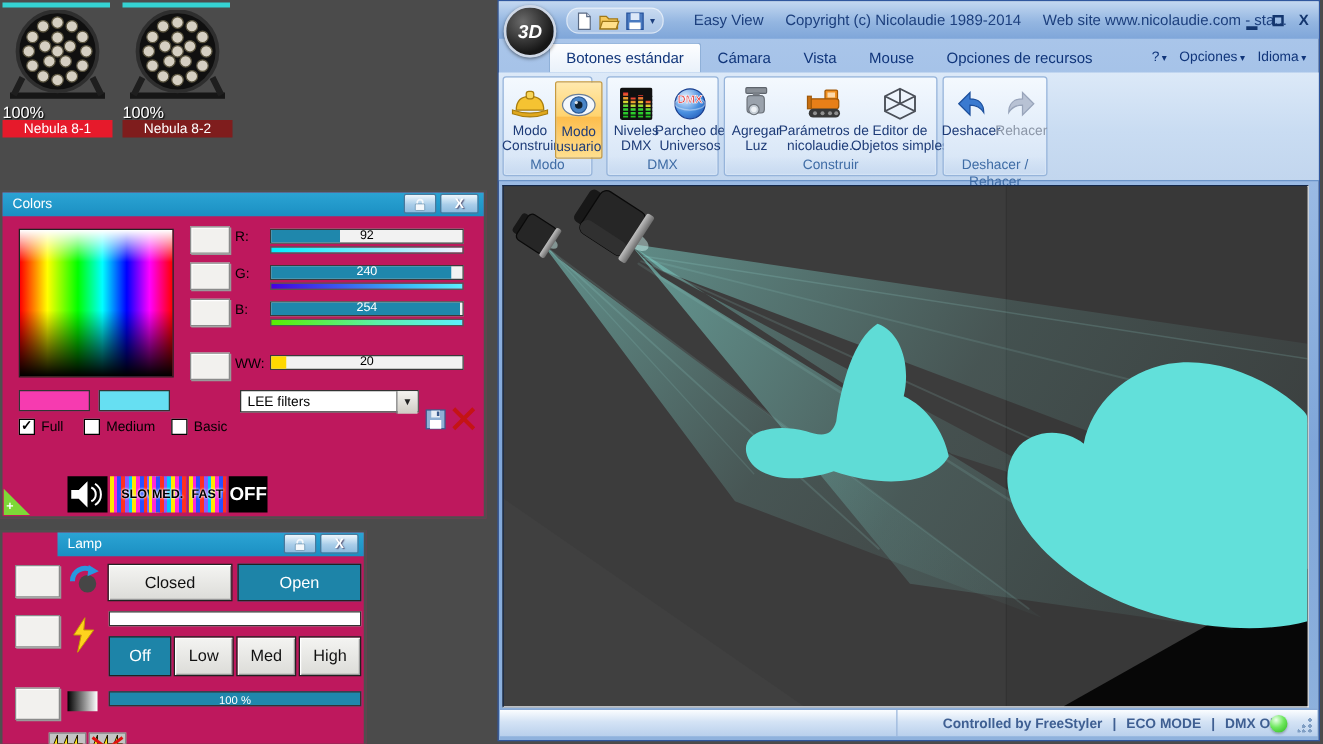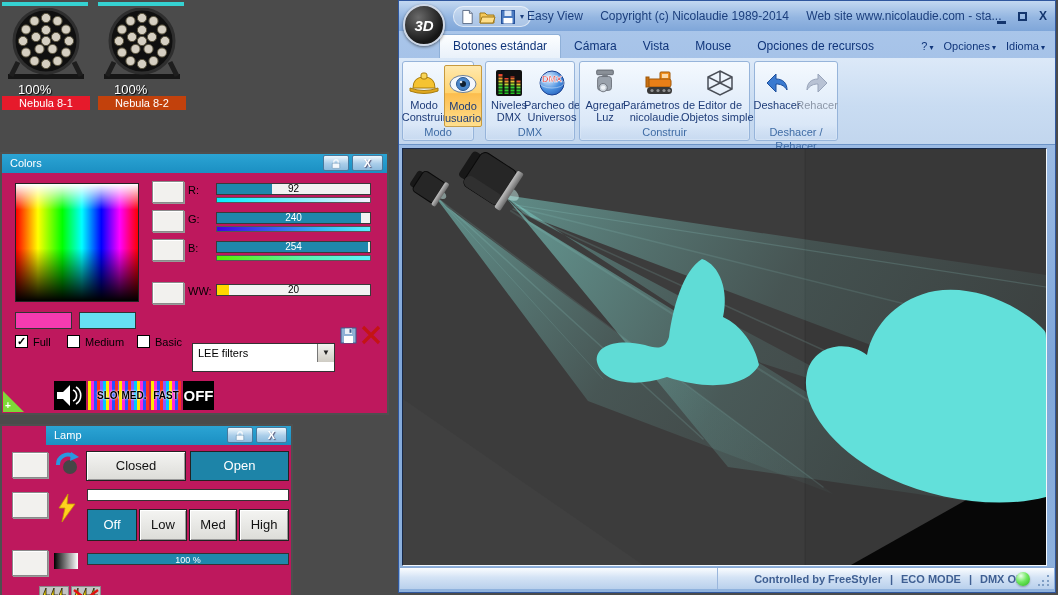--- a/index.html
+++ b/index.html
@@ -4,21 +4,21 @@
 <style>
   html,body{margin:0;padding:0;}
   body{width:1058px;height:595px;overflow:hidden;background:#4b4b4b;
        font-family:"Liberation Sans", sans-serif; position:relative;}
   *{box-sizing:border-box;}
 
   
   .tile{position:absolute;top:2px;width:88px;height:108px;}
   .tile-bar{position:absolute;top:0;left:0;width:86px;height:4px;background:#35d1d1;}
   .tile svg{position:absolute;top:6px;left:2px;}
-  .tile-pct{position:absolute;top:80px;left:16px;color:#fff;font-size:13px;text-shadow:1px 1px 1px #000;}
+  .tile-pct{position:absolute;top:80px;left:0;color:#fff;font-size:13px;text-shadow:1px 1px 1px #000;}
   .tile-name{position:absolute;top:94px;left:0;width:100%;height:14px;color:#fff;font-size:11px;
              text-align:center;line-height:14px;}
 
   
   .panel{position:absolute;background:#be185d;border:2px solid #4f4f4f;margin-top:32px;}
   .titlebar{position:relative;height:19px;background:linear-gradient(#2ba4d4,#1b8fc2);
             color:#fff;font-size:11px;line-height:19px;padding-left:8px;}
   .tb-btn{position:absolute;top:1px;height:16px;border:1px solid #49799c;border-radius:2px;
           background:linear-gradient(#eef7fd,#a9cde9 55%,#8dbbde);text-align:center;}
   .tb-lock{right:38px;width:26px;}
@@ -39,21 +39,21 @@
   .sl-label{position:absolute;left:186px;width:26px;font-size:11px;color:#000;}
   .slider{position:absolute;left:214px;width:155px;height:12px;background:#f2f2f2;border:1px solid #3a3a3a;}
   .slider .fill{position:absolute;left:0;top:0;bottom:0;background:#1f87ac;}
   .slider .val{position:absolute;left:0;right:0;top:0;bottom:0;font-size:10px;line-height:10px;text-align:center;}
   .strip{position:absolute;left:214px;width:155px;height:6px;border:1px solid #555;}
   .swatch{position:absolute;top:158px;height:17px;width:57px;border:1px solid #333;}
   .cb-row{position:absolute;top:181px;font-size:11px;}
   .cb-box{position:absolute;top:0;width:13px;height:13px;background:#fff;border:1.5px solid #000;
           font-size:11px;font-weight:bold;line-height:11px;text-align:center;}
   .cb-lab{position:absolute;top:1px;}
-  .dd{position:absolute;left:190px;top:189px;width:143px;height:29px;background:#fff;border:1px solid #333;
+  .dd{position:absolute;left:190px;top:158px;width:143px;height:18px;background:#fff;border:1px solid #333;
       font-size:11px;line-height:18px;padding-left:5px;}
   .dd-btn{position:absolute;right:0;top:0;width:17px;height:18px;background:linear-gradient(#f4f3f0,#cfccc4);
           border-left:1px solid #777;text-align:center;font-size:8px;line-height:18px;color:#222;}
   .icon-save{position:absolute;left:338px;top:173px;}
   .icon-redx{position:absolute;left:358px;top:170px;}
   .spd{position:absolute;top:227px;height:29px;}
   .spd-rain{background:repeating-linear-gradient(90deg,#ffe800 0 3px,#ff2ad4 3px 6px,#2a50ff 6px 9px,
              #ff3020 9px 12px,#8a5aff 12px 15px,#00c8ff 15px 18px);
             color:#000;font-weight:bold;font-size:10px;text-align:center;line-height:29px;
             text-shadow:0 0 2px #fff,0 0 2px #fff;}
@@ -76,21 +76,21 @@
        background:linear-gradient(#adc8eb,#7fa6d9 60%,#8fb2dd);border:1px solid #30579e;}
   .win-top{position:absolute;top:0;left:0;right:0;height:30px;
            background:linear-gradient(#c3d8f1,#94b6e1 55%,#7fa6d9);}
   .logo{position:absolute;left:4px;top:3px;width:42px;height:42px;border-radius:50%;
         background:radial-gradient(circle at 35% 30%,#6a6a6a,#161616 70%);
         border:2px solid #cfd8e6;box-shadow:0 1px 3px rgba(0,0,0,.5);
         color:#fff;font-weight:bold;font-style:italic;font-size:15px;text-align:center;line-height:40px;z-index:5;}
   .qat{position:absolute;left:54px;top:5px;height:21px;display:flex;align-items:center;gap:4px;
        padding:0 6px;background:rgba(255,255,255,.30);border:1px solid rgba(255,255,255,.55);border-radius:10px;}
   .qat-caret{font-size:8px;color:#1c3f7d;}
-  .win-title{position:absolute;left:128px;top:0;height:30px;line-height:30px;font-size:12px;color:#1c3f7d;
+  .win-title{position:absolute;left:156px;top:0;height:30px;line-height:30px;font-size:12px;color:#1c3f7d;
              white-space:nowrap;text-align:center;}
   .win-title span{margin-right:14px;}
   .win-ctrl{position:absolute;right:8px;top:0;height:30px;line-height:28px;color:#14366e;font-weight:bold;
             font-size:12px;display:flex;gap:12px;align-items:center;}
   .btn-max{display:inline-block;width:9px;height:9px;border:2px solid #14366e;}
   .btn-min{display:inline-block;width:9px;height:3px;background:#14366e;margin-top:12px;}
 
   .tabrow{position:absolute;top:30px;left:0;right:0;height:27px;display:flex;align-items:flex-end;}
   .tab{color:#10357a;font-size:12px;padding:4px 13px 5px;margin-bottom:0;}
   .tab.active{background:linear-gradient(#fdfeff,#e9f1fa);border:1px solid #8fb0d8;border-bottom:none;
@@ -185,21 +185,21 @@
         <circle cx="30.5" cy="13" r="4.6"></circle>
       <circle cx="42" cy="22" r="4.6"></circle>
         <circle cx="52" cy="29" r="4.6"></circle>
         <circle cx="48.5" cy="41" r="4.6"></circle>
       <circle cx="35.5" cy="41" r="4.6"></circle>
         <circle cx="32" cy="29" r="4.6"></circle>
         <circle cx="42" cy="33" r="4.6"></circle>
     </g>
   </svg>
   <div class="tile-pct">100%</div>
-  <div class="tile-name" style="background:#c2410c">Nebula 8-2</div>
+  <div class="tile-name" style="background:#7f1d1d">Nebula 8-2</div>
 </div>
 
 <div class="panel" id="colors-panel">
   <div class="titlebar">
     <span>Colors</span>
     <span class="tb-btn tb-lock">
       <svg width="12" height="13" viewBox="0 0 16 14" style="margin-top:1px">
         <path d="M5,7 V5 a3,3 0 0 1 6,0 V7" fill="none" stroke="#f4f8fc" stroke-width="1.8"></path>
         <rect x="3" y="6.5" width="10" height="7" rx="1" fill="#f4f8fc" stroke="#49799c" stroke-width="0.6"></rect>
       </svg>

